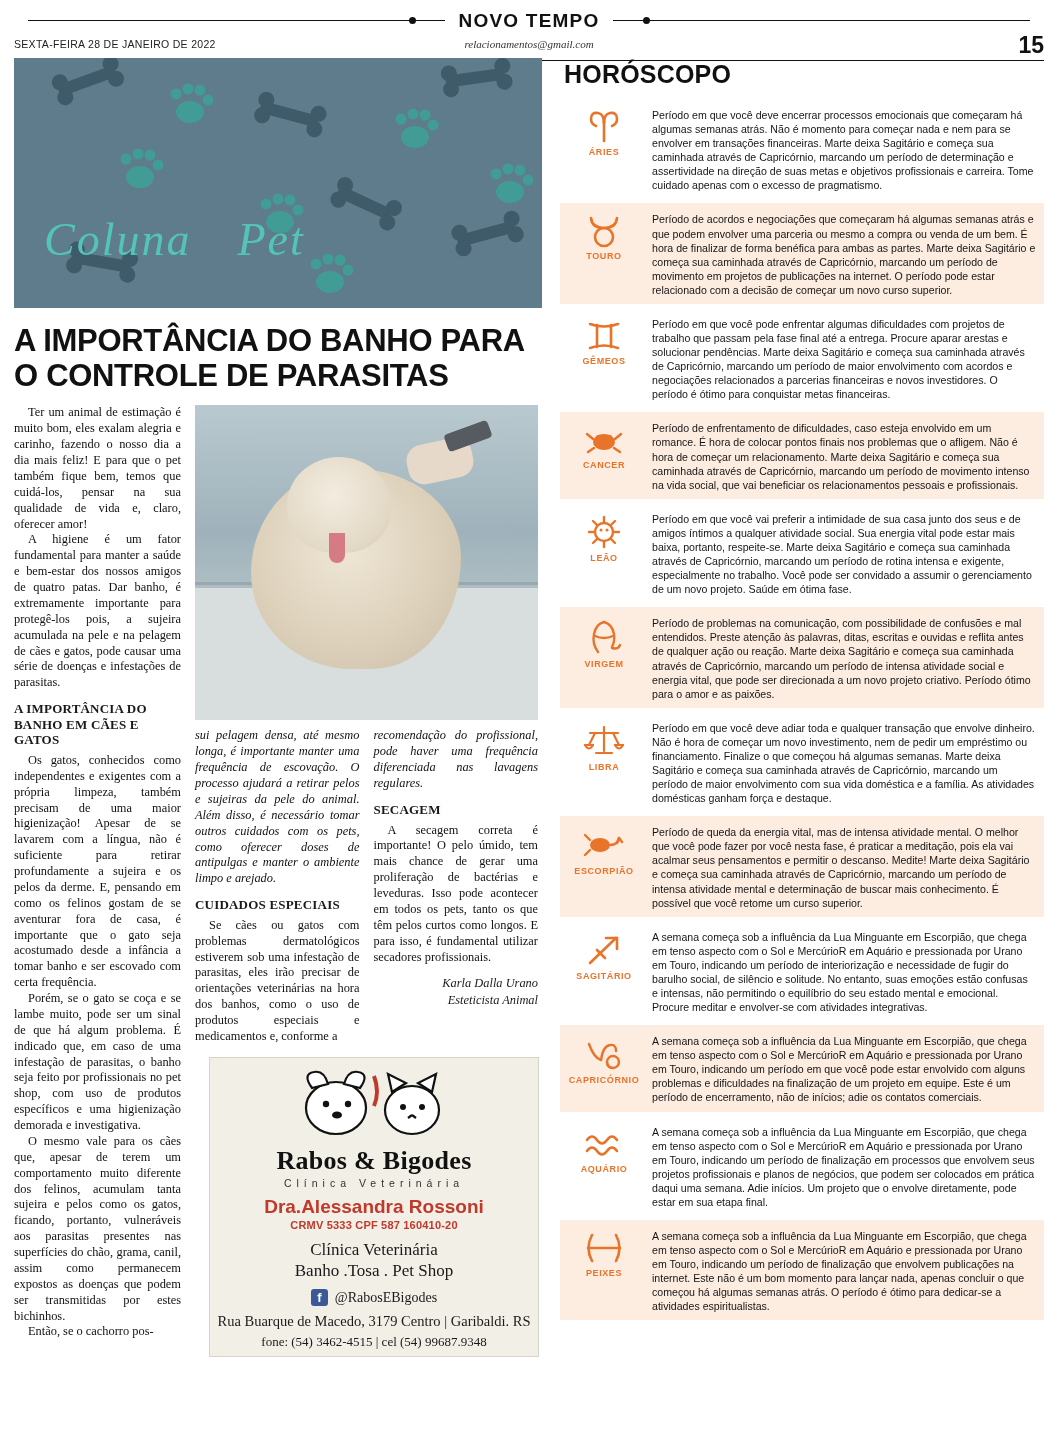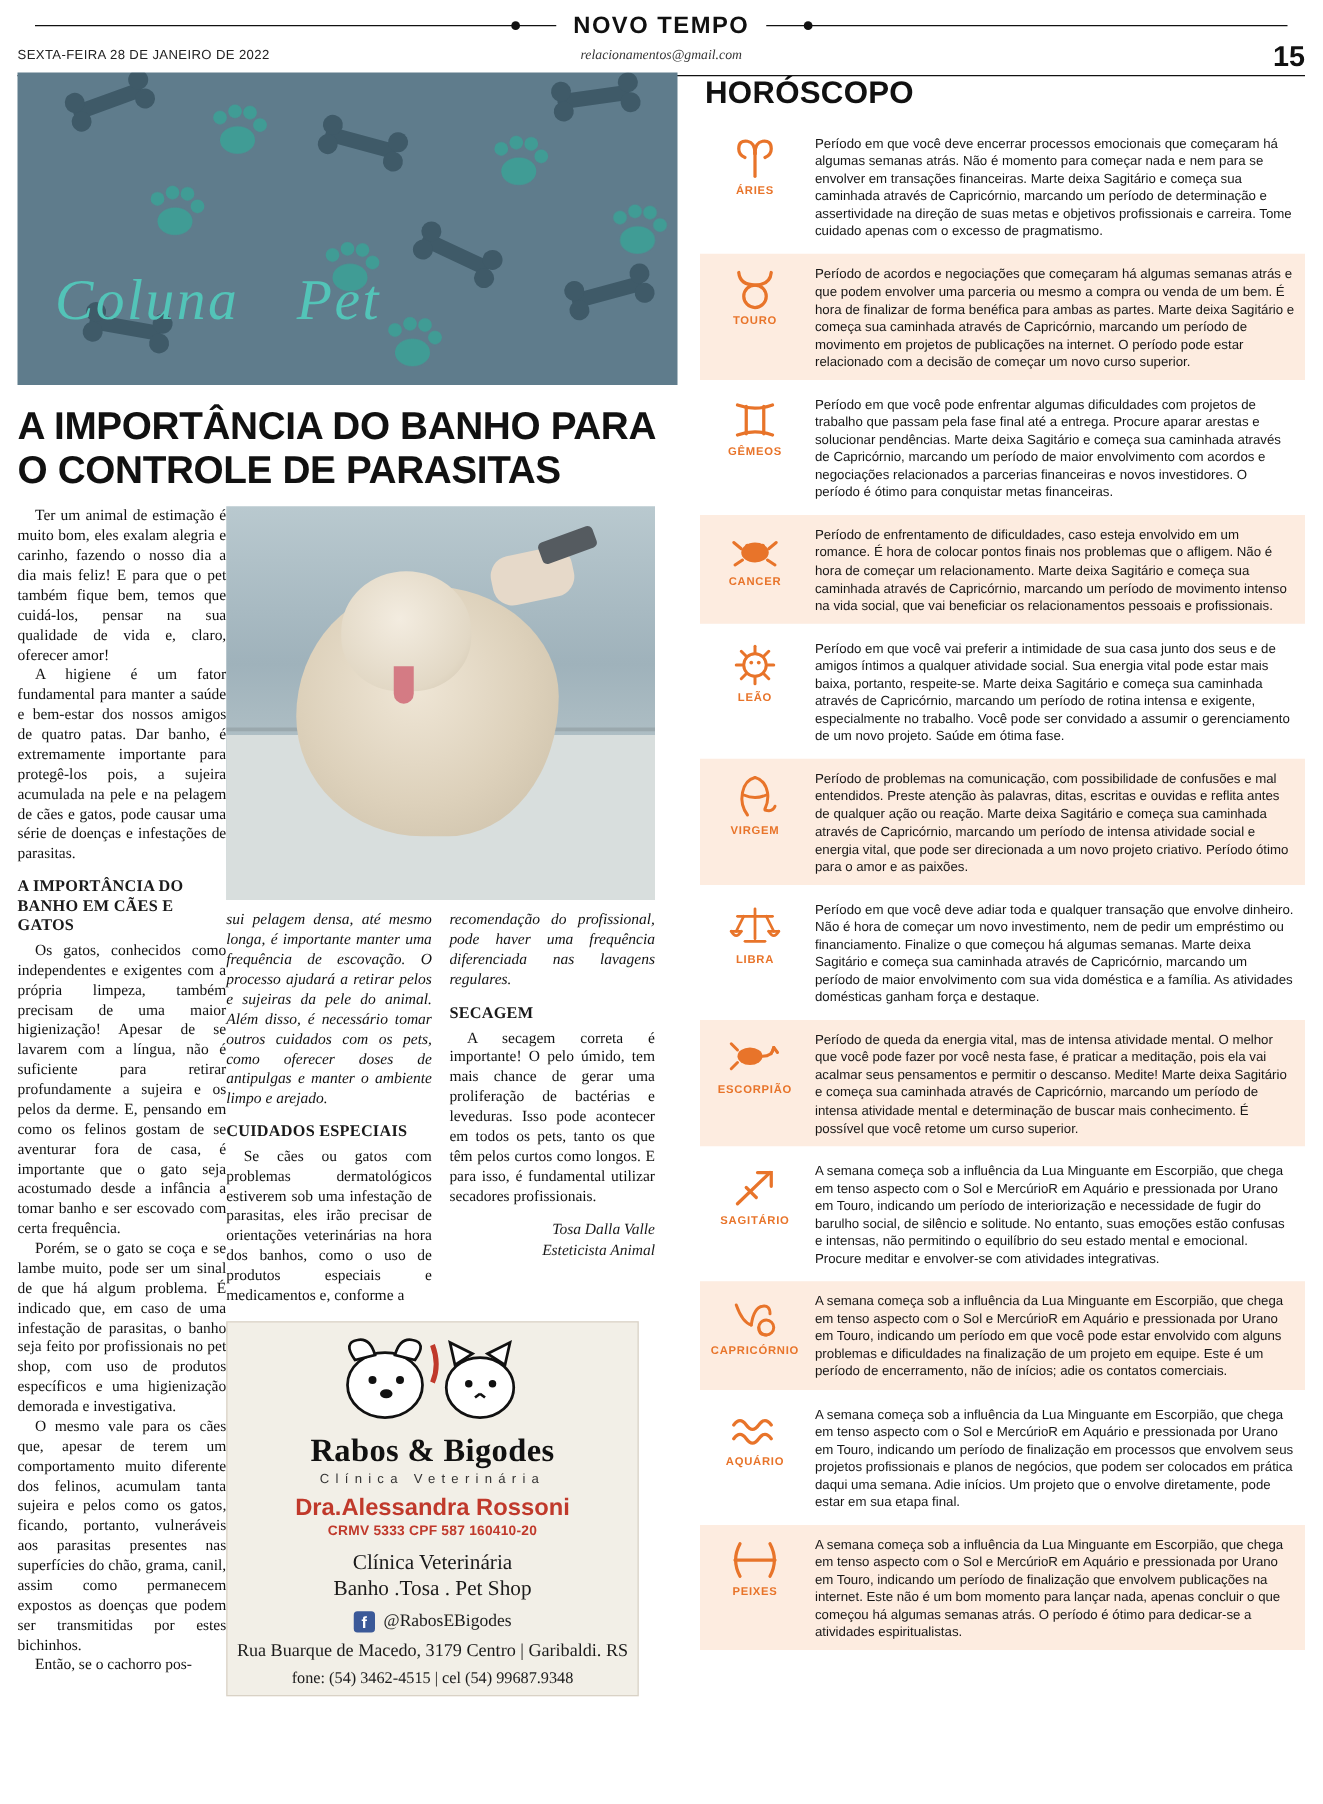--- a/index.html
+++ b/index.html
@@ -76,21 +76,21 @@
     font-family:"Liberation Sans", sans-serif;
     font-weight:bold;
     font-size:31px;
     line-height:1.12;
     margin:16px 0 12px 0;
     color:#111;
     letter-spacing:-0.3px;
   }
 
   
-  .art-cols { display:flex; gap:0; }
+  .art-cols { display:flex; gap:14px; }
   .art-col { width:167px; }
   .art-col p, .art-col h3 { margin:0; }
   .art-col p {
     font-size:12.4px; line-height:1.28; text-align:justify;
     text-indent:14px; color:#111;
   }
   .art-col p.noindent { text-indent:0;font-style:italic; }
   .art-col h3 {
     font-family:"Liberation Serif", serif;
     font-weight:bold; font-size:13px; line-height:1.2;
@@ -123,21 +123,21 @@
   }
   .photo .nozzle {
     position:absolute; left:250px; top:22px; width:46px; height:18px;
     background:#555b60; border-radius:4px; transform:rotate(-20deg);
   }
 
   .byline { font-style:italic; font-size:12.4px; text-align:right; line-height:1.3; margin-top:10px;}
 
   
   .vet-ad {
-    margin-top:12px; width:330px; height:300px;
+    margin-top:12px; margin-left:14px; width:330px; height:300px;
     border:1px solid #d9d2c6;
     background:#f2efe7;
     position:relative; text-align:center; padding-top:8px;
   }
   .vet-logo-row { height:78px; position:relative; }
   .vet-dogcat {
     position:absolute; left:50%; transform:translateX(-50%); top:2px;
     width:200px; height:74px;
   }
   .vet-brand {
@@ -338,21 +338,21 @@
           <div class="art-cols" style="gap:14px">
             <div class="art-col">
               <p class="noindent">sui pelagem densa, até mesmo longa, é importante manter uma frequência de escovação. O processo ajudará a retirar pelos e sujeiras da pele do animal. Além disso, é necessário tomar outros cuidados com os pets, como oferecer doses de antipulgas e manter o ambiente limpo e arejado.</p>
               <h3>CUIDADOS ESPECIAIS</h3>
               <p>Se cães ou gatos com problemas dermatológicos estiverem sob uma infestação de parasitas, eles irão precisar de orientações veterinárias na hora dos banhos, como o uso de produtos especiais e medicamentos e, conforme a</p>
             </div>
             <div class="art-col">
               <p class="noindent">recomendação do profissional, pode haver uma frequência diferenciada nas lavagens regulares.</p>
               <h3>SECAGEM</h3>
               <p>A secagem correta é importante! O pelo úmido, tem mais chance de gerar uma proliferação de bactérias e leveduras. Isso pode acontecer em todos os pets, tanto os que têm pelos curtos como longos. E para isso, é fundamental utilizar secadores profissionais.</p>
-              <div class="byline">Tosa Dalla Valle</div>
+              <div class="byline">Karla Dalla Urano</div>
               <div class="byline" style="margin-top:0">Esteticista Animal</div>
             </div>
           </div>
 
           <div class="vet-ad">
             <div class="vet-logo-row">
               <svg class="vet-dogcat" viewBox="0 0 200 74">
                 <g stroke="#111" stroke-width="2.2" fill="#fff">
                   <ellipse cx="62" cy="40" rx="30" ry="26"></ellipse>
                   <path d="M38 20 q-10 -14 2 -16 q10 -2 14 12 z"></path>

